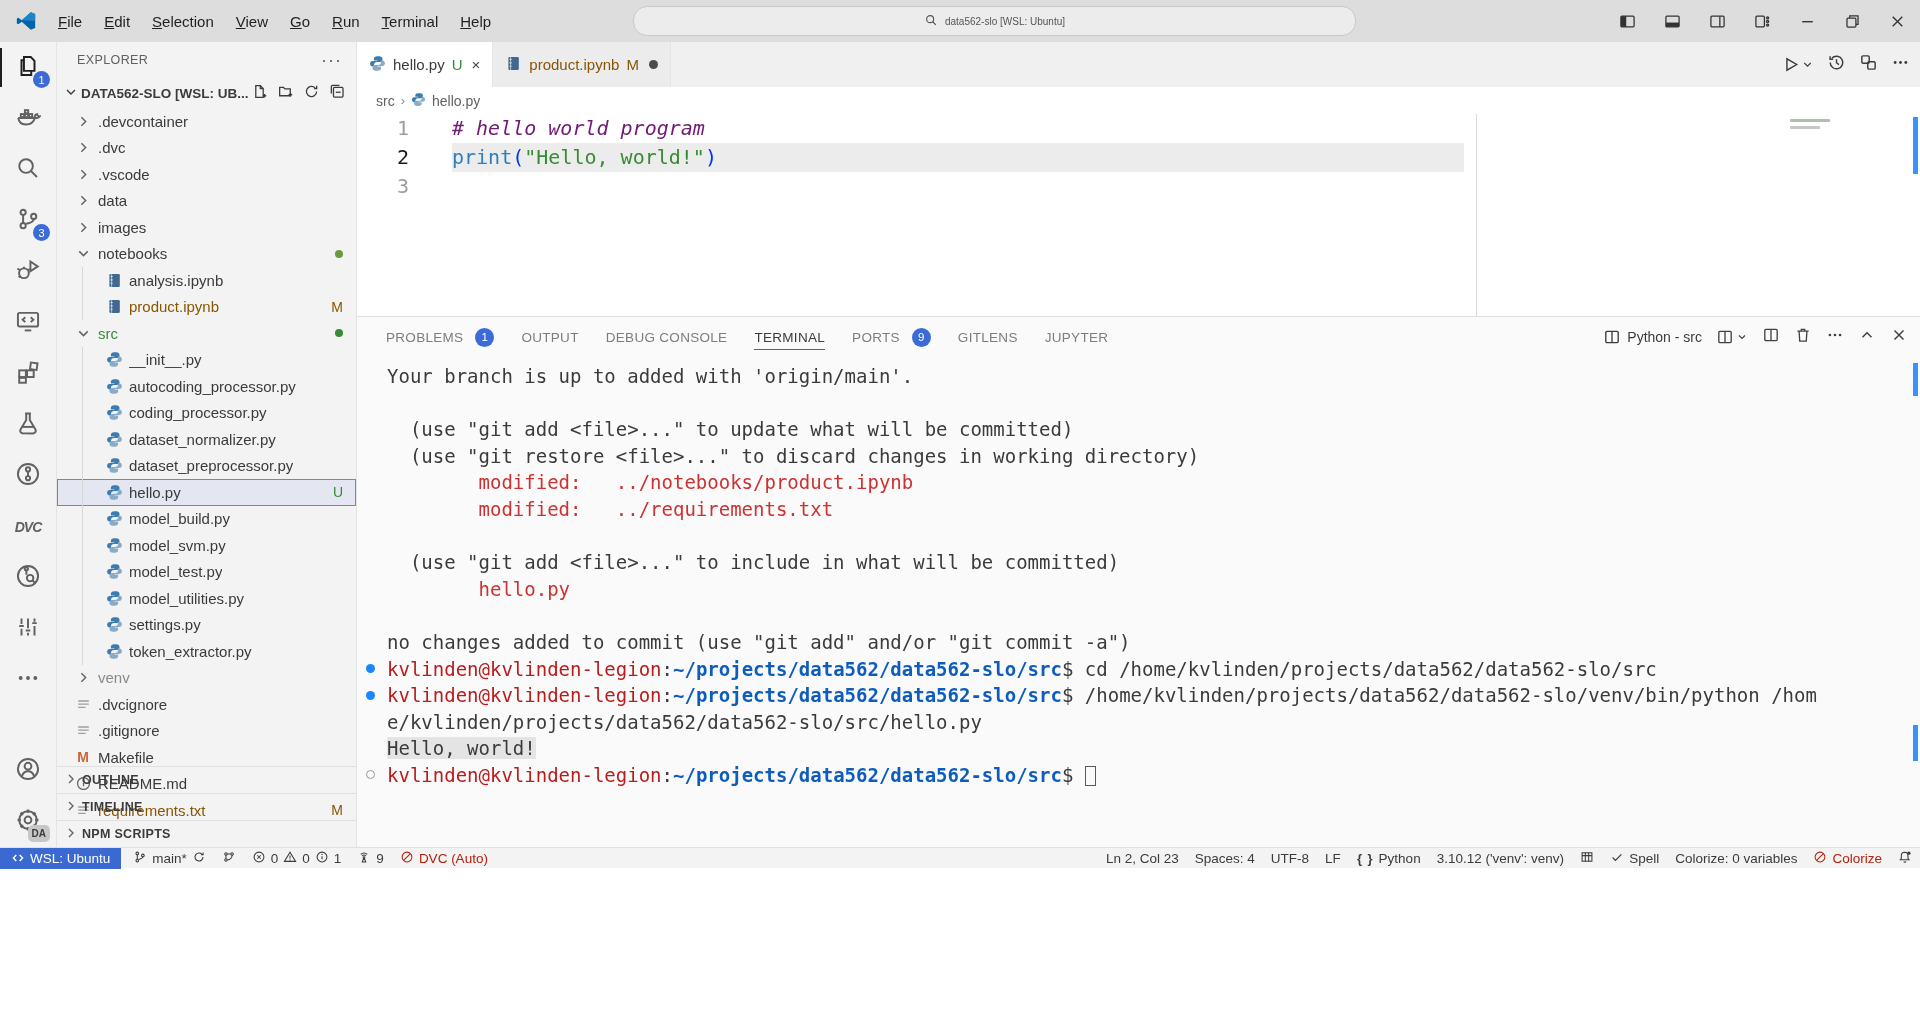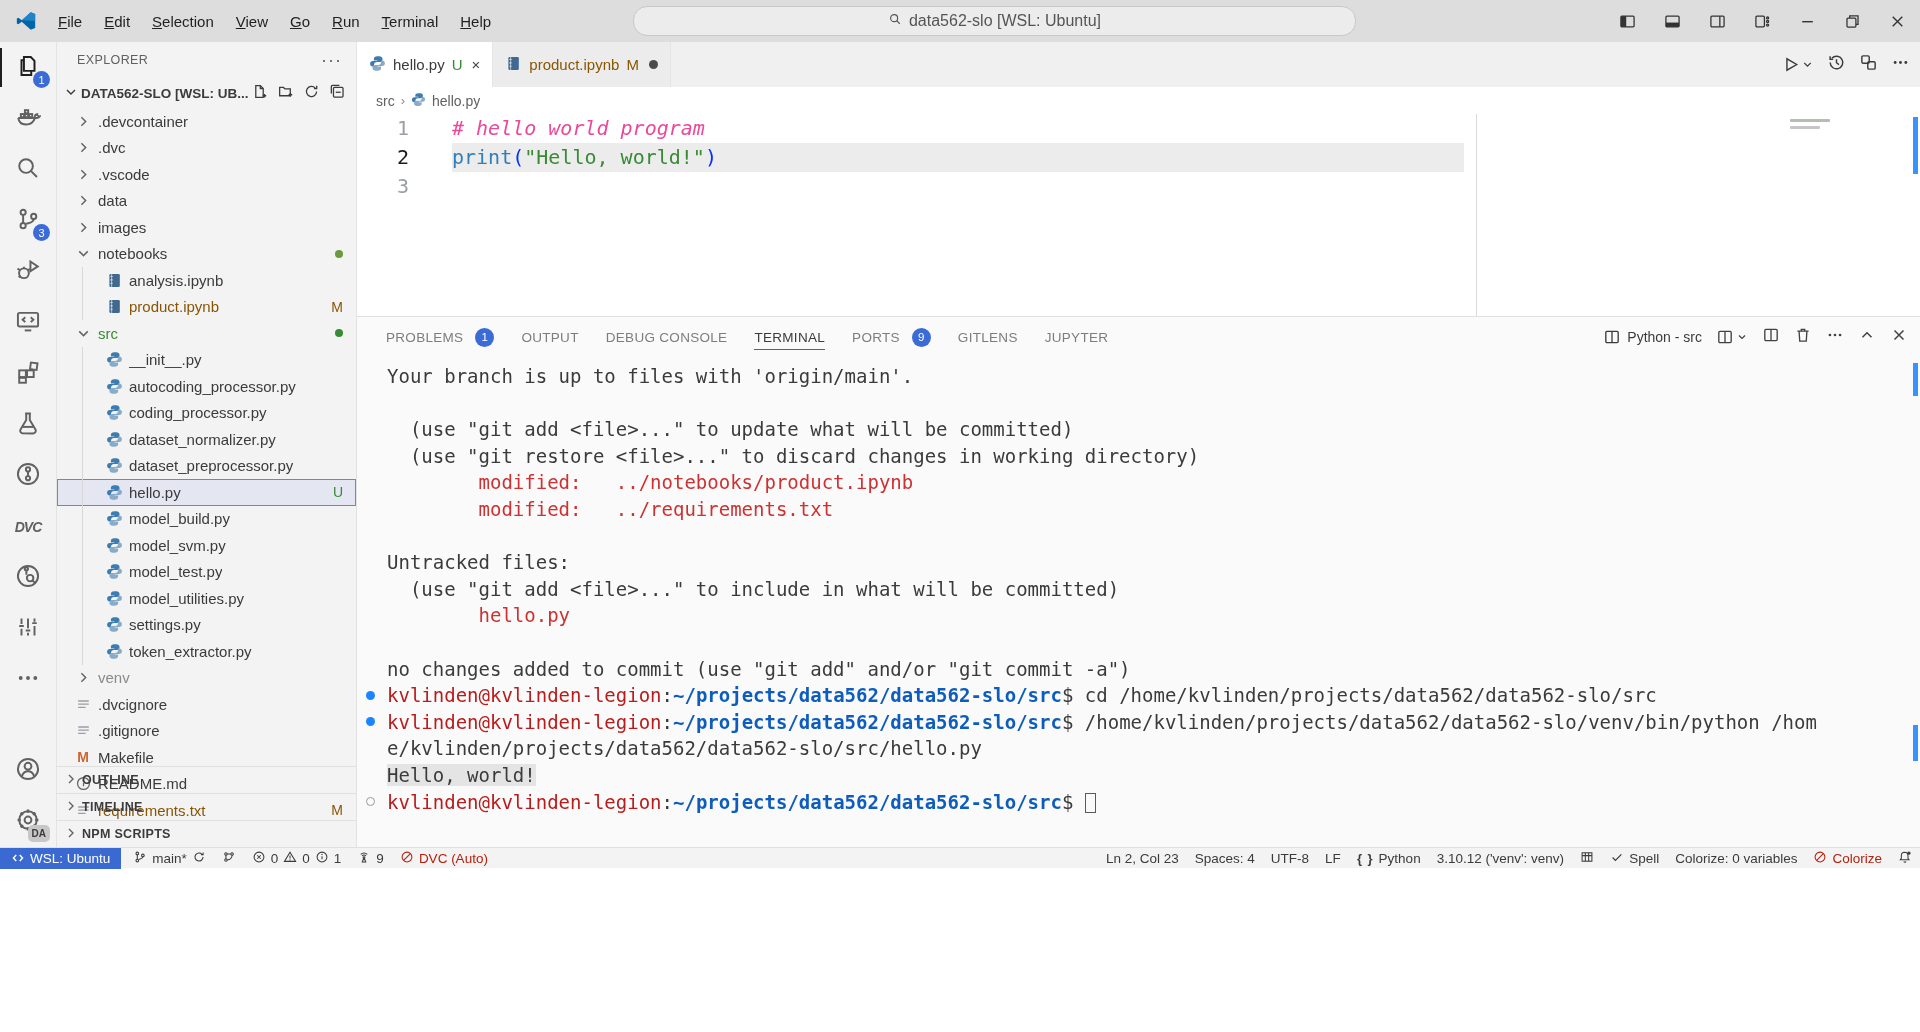--- a/index.html
+++ b/index.html
@@ -8,21 +8,21 @@
   .window { position:relative; width:1920px; height:868px; display:flex; flex-direction:column; }
 
   
   .titlebar { position:relative; height:42px; background:#dddddd; display:flex; align-items:center; flex:0 0 42px; }
   .vslogo { width:26px; height:26px; margin:0 8px 0 13px; display:flex; align-items:center; justify-content:center; }
   .menubar { display:flex; }
   .menu-item { display:inline-block; padding:5px 11px; font-size:15px; color:#1f1f1f; border-radius:5px; }
   .menu-item::first-letter { text-decoration:underline; }
   .search-box { position:absolute; left:633px; top:6px; width:723px; height:30px; background:#ececec;
     border:1px solid #c8c8c8; border-radius:14px; display:flex; align-items:center; justify-content:center;
-    gap:7px; font-size:16px; color:#555; }
+    gap:7px; font-size:10px; color:#555; }
   .win-controls { position:absolute; right:0; top:0; height:42px; display:flex; align-items:center; color:#333; }
   .wc { width:45px; height:42px; display:flex; align-items:center; justify-content:center; }
   .wc svg { width:17px; height:17px; }
 
   
   .main { flex:1; display:flex; min-height:0; }
 
   
   .activitybar { width:57px; background:#f3f3f3; border-right:1px solid #e3e3e3; display:flex; flex-direction:column; align-items:center; }
   .ab-item { position:relative; width:56px; height:51px; display:flex; align-items:center; justify-content:center; color:#61616
@@ -85,21 +85,21 @@
   .breadcrumb { height:27px; background:#fff; display:flex; align-items:center; gap:6px; padding-left:19px; font-size:14px; color:#616161; flex:0 0 27px; }
   .breadcrumb svg { width:15px; height:15px; }
   .bc-sep { font-size:13px; color:#8a8a8a; }
 
   .code-area { position:relative; flex:1; background:#ffffff; font-family:"DejaVu Sans Mono", monospace; font-size:20px; overflow:hidden; }
   .code-row { position:relative; height:29px; line-height:29px; display:flex; white-space:pre; }
   .gutter { width:76px; flex:0 0 76px; text-align:right; padding-right:24px; color:#9a9fa5; z-index:2; }
   .code-row.current .gutter { color:#1b1b1b; }
   .line-hl { position:absolute; left:95px; width:1012px; top:0; height:29px; background:#ececec; }
   .ctext { position:relative; z-index:2; padding-left:19px; }
-  .tok-comment { color:#ec4899; font-style:italic; }
+  .tok-comment { color:#701a75; font-style:italic; }
   .tok-func { color:#2f7fbd; }
   .tok-paren { color:#0431fa; }
   .tok-string { color:#388a34; }
   .ruler { position:absolute; left:1119px; top:0; bottom:0; width:1px; background:#d9d9d9; }
   .minimap-mark { position:absolute; height:3px; border-radius:1px; }
   .ov-bar { position:absolute; width:5px; background:#3794ff; right:2px; z-index:3; }
 
   
   .panel { flex:0 0 531px; height:531px; border-top:1px solid #e0e0e0; background:#fafafa; position:relative; }
   .panel-header { height:40px; display:flex; align-items:center; padding:0 12px 0 29px; }
@@ -755,28 +755,27 @@
                 </svg></span>
             <span><svg viewBox="0 0 16 16" fill="none" stroke="currentColor" stroke-width="1.3">
                   <path d="M4 10l4-4 4 4"></path>
                 </svg></span>
             <span><svg viewBox="0 0 16 16" fill="none" stroke="currentColor" stroke-width="1.3">
                   <path d="M4 4l8 8M12 4l-8 8"></path>
                 </svg></span>
           </div>
         </div>
         <div class="terminal">
-            <div class="t-line"><span class="">Your branch is up to files with 'origin/main'.</span></div>
+            <div class="t-line"><span class="">Your branch is up to added with 'origin/main'.</span></div>
             <div class="t-line"></div>
             <div class="t-line"><span class="">  (use "git add &lt;file&gt;..." to update what will be committed)</span></div>
             <div class="t-line"><span class="">  (use "git restore &lt;file&gt;..." to discard changes in working directory)</span></div>
             <div class="t-line"><span class="t-red">        modified:   ../notebooks/product.ipynb</span></div>
             <div class="t-line"><span class="t-red">        modified:   ../requirements.txt</span></div>
             <div class="t-line"></div>
-            <div class="t-line"><span class="">Untracked files:</span></div>
             <div class="t-line"><span class="">  (use "git add &lt;file&gt;..." to include in what will be committed)</span></div>
             <div class="t-line"><span class="t-red">        hello.py</span></div>
             <div class="t-line"></div>
             <div class="t-line"><span class="">no changes added to commit (use "git add" and/or "git commit -a")</span></div>
             <div class="t-line"><span class="t-deco "></span><span class="t-user">kvlinden@kvlinden-legion</span><span class="">:</span><span class="t-path">~/projects/data562/data562-slo/src</span><span class="">$ </span><span class="">cd /home/kvlinden/projects/data562/data562-slo/src</span></div>
             <div class="t-line"><span class="t-deco "></span><span class="t-user">kvlinden@kvlinden-legion</span><span class="">:</span><span class="t-path">~/projects/data562/data562-slo/src</span><span class="">$ </span><span class="">/home/kvlinden/projects/data562/data562-slo/venv/bin/python /hom</span></div>
             <div class="t-line"><span class="">e/kvlinden/projects/data562/data562-slo/src/hello.py</span></div>
             <div class="t-line"><span class="t-hl">Hello, world!</span></div>
             <div class="t-line"><span class="t-deco empty"></span><span class="t-user">kvlinden@kvlinden-legion</span><span class="">:</span><span class="t-path">~/projects/data562/data562-slo/src</span><span class="">$ </span><span class="t-cursor"></span></div>
           </div>

